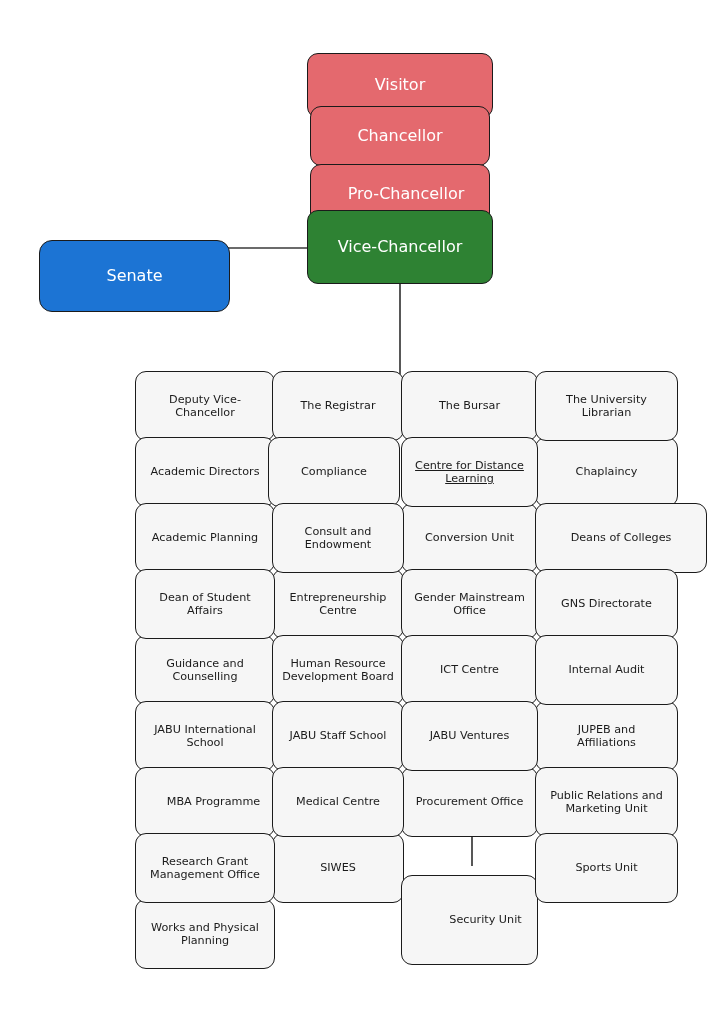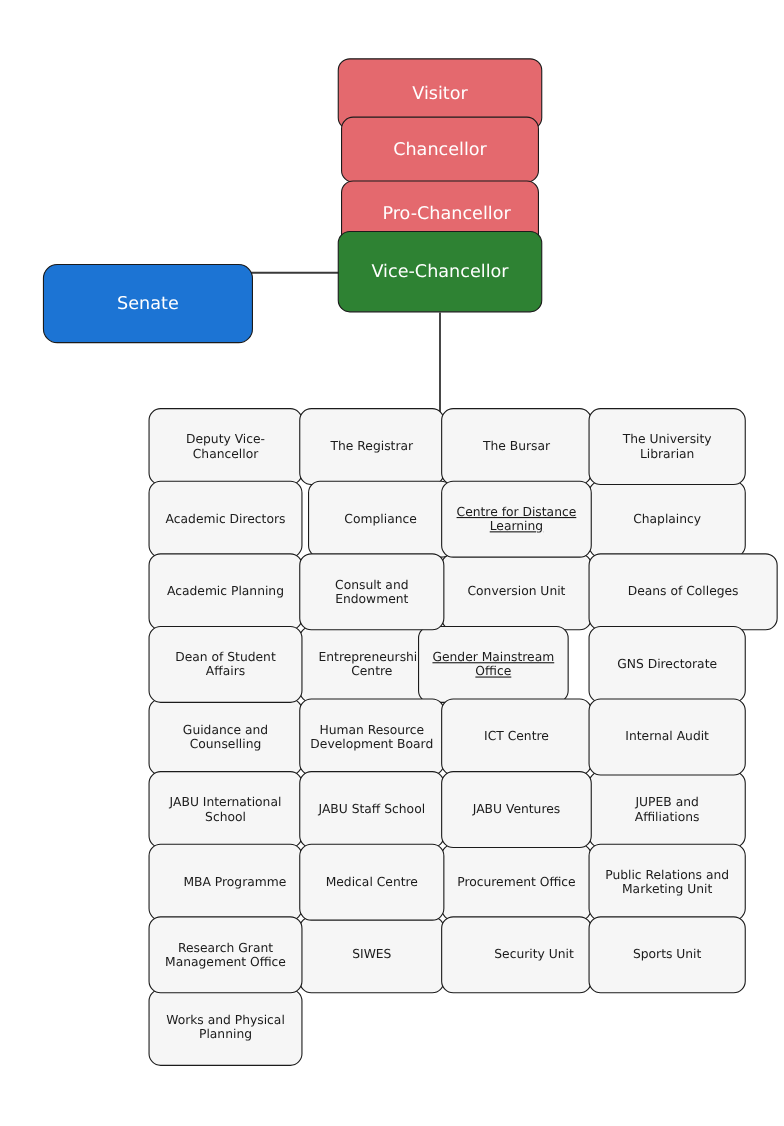--- a/index.html
+++ b/index.html
@@ -116,21 +116,21 @@
       <div class="node unit s3" style="left: 401px; top: 371px; width: 137px; height: 70px;">
         <span class="node-label">The Bursar</span>
       </div>
       <div class="node unit s4" style="left: 535px; top: 371px; width: 143px; height: 70px;">
         <span class="node-label">The University
 Librarian</span>
       </div>
       <div class="node unit s2" style="left: 135px; top: 437px; width: 140px; height: 70px;">
         <span class="node-label">Academic Directors</span>
       </div>
-      <div class="node unit s3" style="left: 280px; top: 437px; width: 132px; height: 70px;">
+      <div class="node unit s3" style="left: 268px; top: 437px; width: 132px; height: 70px;">
         <span class="node-label">Compliance</span>
       </div>
       <div class="node unit s4" style="left: 401px; top: 437px; width: 137px; height: 70px; text-decoration: underline;">
         <span class="node-label">Centre for Distance
 Learning</span>
       </div>
       <div class="node unit s1" style="left: 535px; top: 437px; width: 143px; height: 70px;">
         <span class="node-label">Chaplaincy</span>
       </div>
       <div class="node unit s3" style="left: 135px; top: 503px; width: 140px; height: 70px;">
@@ -147,21 +147,21 @@
         <span class="node-label">Deans of Colleges</span>
       </div>
       <div class="node unit s4" style="left: 135px; top: 569px; width: 140px; height: 70px;">
         <span class="node-label">Dean of Student
 Affairs</span>
       </div>
       <div class="node unit s1" style="left: 272px; top: 569px; width: 132px; height: 70px;">
         <span class="node-label">Entrepreneurship
 Centre</span>
       </div>
-      <div class="node unit s2" style="left: 380px; top: 569px; width: 137px; height: 70px; text-decoration: underline;">
+      <div class="node unit s2" style="left: 401px; top: 569px; width: 137px; height: 70px;">
         <span class="node-label">Gender Mainstream
 Office</span>
       </div>
       <div class="node unit s3" style="left: 535px; top: 569px; width: 143px; height: 70px;">
         <span class="node-label">GNS Directorate</span>
       </div>
       <div class="node unit s1" style="left: 135px; top: 635px; width: 140px; height: 70px;">
         <span class="node-label">Guidance and
 Counselling</span>
       </div>
@@ -202,21 +202,21 @@
         <span class="node-label">Public Relations and
 Marketing Unit</span>
       </div>
       <div class="node unit s4" style="left: 135px; top: 833px; width: 140px; height: 70px;">
         <span class="node-label">Research Grant
 Management Office</span>
       </div>
       <div class="node unit s1" style="left: 272px; top: 833px; width: 132px; height: 70px;">
         <span class="node-label">SIWES</span>
       </div>
-      <div class="node unit s2" style="left: 401px; top: 833px; width: 137px; height: 70px; padding-left: 32px;">
+      <div class="node unit s2" style="left: 401px; top: 875px; width: 137px; height: 90px; padding-left: 32px;">
         <span class="node-label">Security Unit</span>
       </div>
       <div class="node unit s3" style="left: 535px; top: 833px; width: 143px; height: 70px;">
         <span class="node-label">Sports Unit</span>
       </div>
       <div class="node unit s1" style="left: 135px; top: 899px; width: 140px; height: 70px;">
         <span class="node-label">Works and Physical
 Planning</span>
       </div>
     </div>

